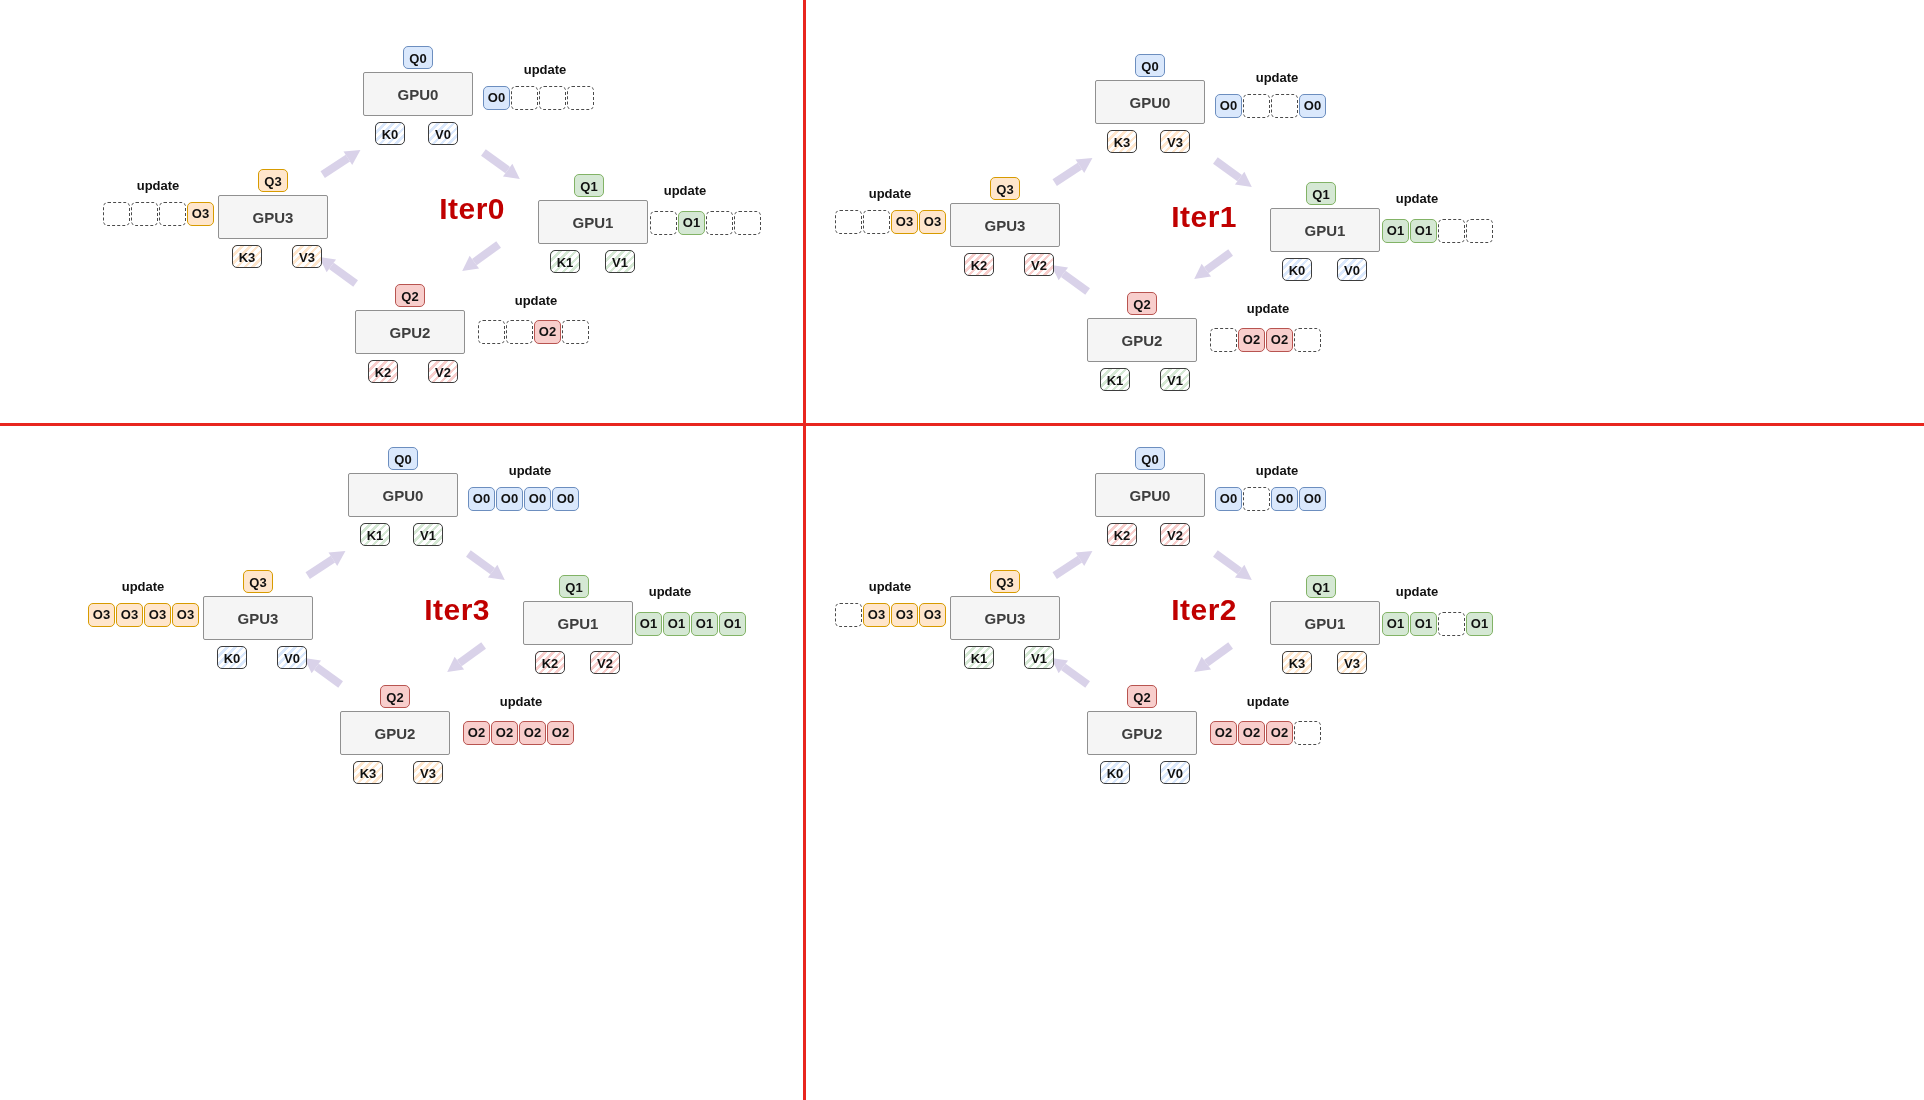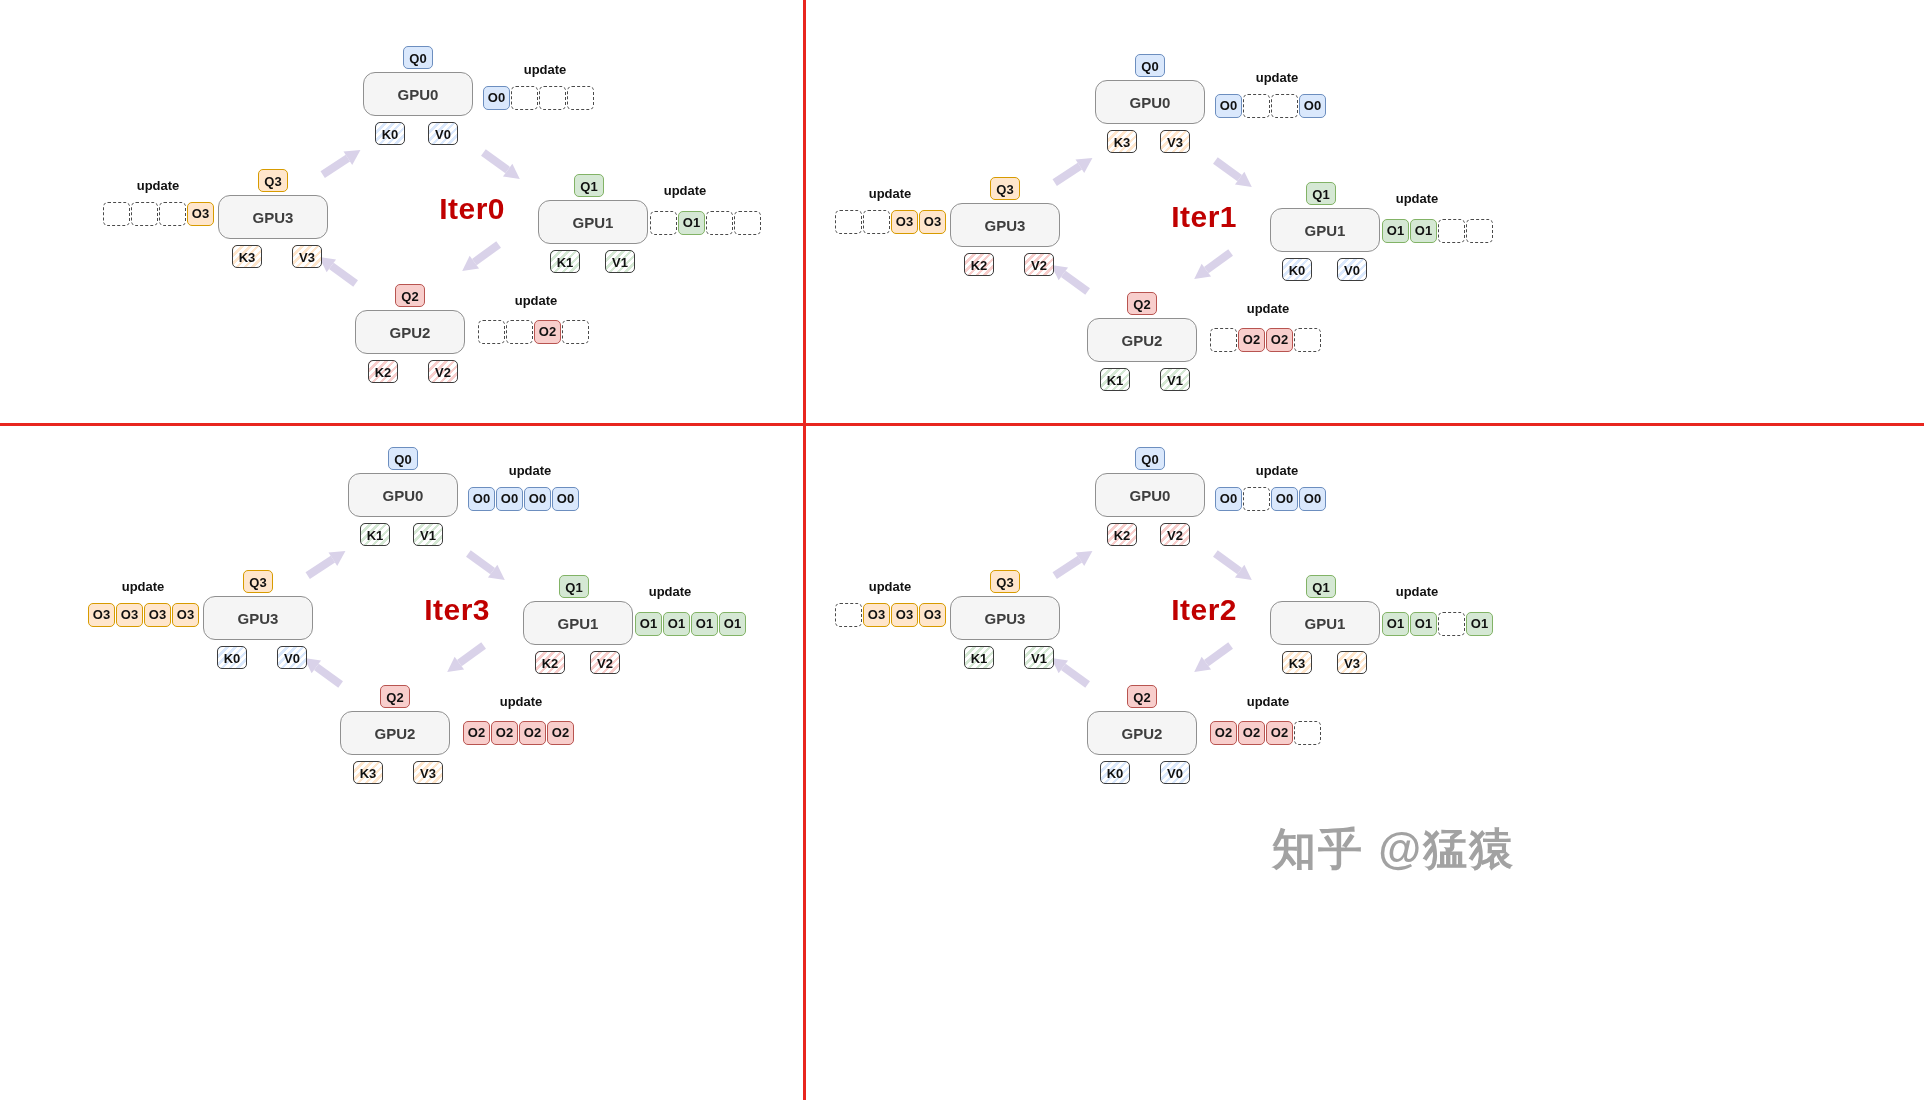--- a/index.html
+++ b/index.html
@@ -25,21 +25,21 @@
     color: var(--iter, #c00000); letter-spacing: 0.5px;
   }
 
   .gpu-node { position: absolute; left: 0; top: 0; width: 100%; height: 100%; pointer-events: none; }
 
   .gpu-box {
     position: absolute; width: 110px; height: 44px; line-height: 44px;
     text-align: center; box-sizing: border-box;
     background: var(--gpu-fill, #f5f5f5);
     border: 1px solid var(--gpu-border, #909090);
-    border-radius: 12px;
+    border-radius: 2px;
     font-weight: bold; font-size: 15px; color: #3e3e3e;
   }
   .tag {
     position: absolute; width: 30px; height: 23px; line-height: 23px;
     text-align: center; box-sizing: border-box;
     border: 1px solid #666; border-radius: 5px;
     background: #fff; font-weight: bold; font-size: 13px; color: #111;
   }
   .hatch { border-color: #3d3d3d; }
 
@@ -101,21 +101,20 @@
     font-size: 44px; font-weight: bold; color: #a2a2a2;
     letter-spacing: 2px;
   }
 </style>
 </head>
 <body>
 
 <div id="canvas">
   <div class="divider-v"></div>
   <div class="divider-h"></div>
-  <div class="watermark">知乎 @猛猿</div>
 <div class="diagram" style="left: 95px; top: 40px;">
     <div class="iter-label">Iter0</div>
     <div class="arrow a-ne">
         <span class="shaft"></span>
         <span class="head"></span>
       </div>
     <div class="arrow a-se">
         <span class="shaft"></span>
         <span class="head"></span>
       </div>

